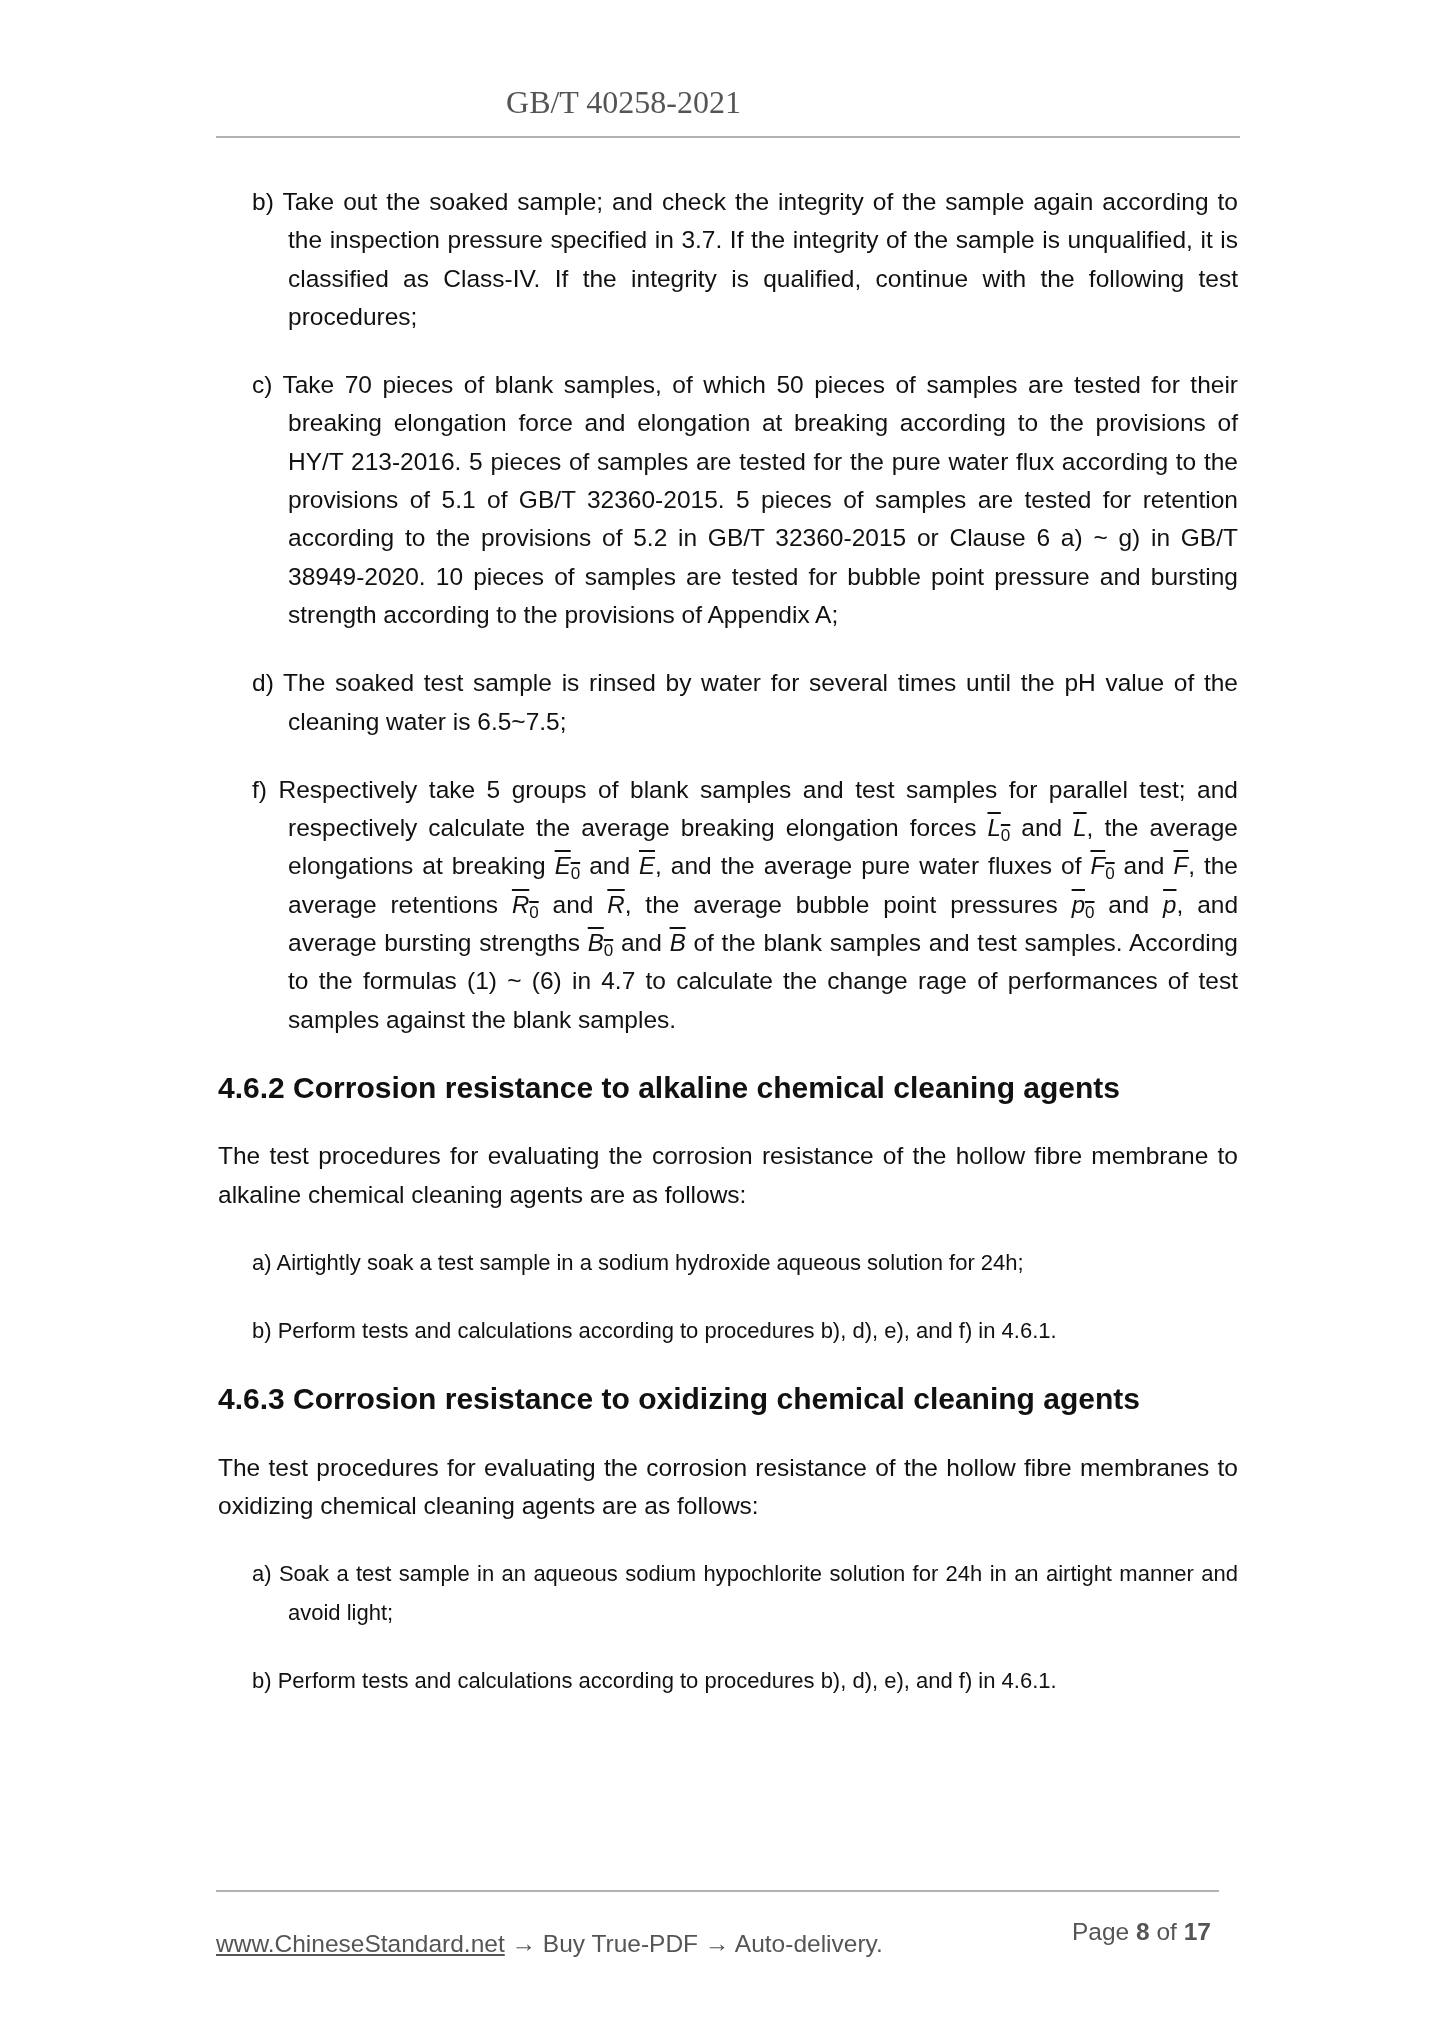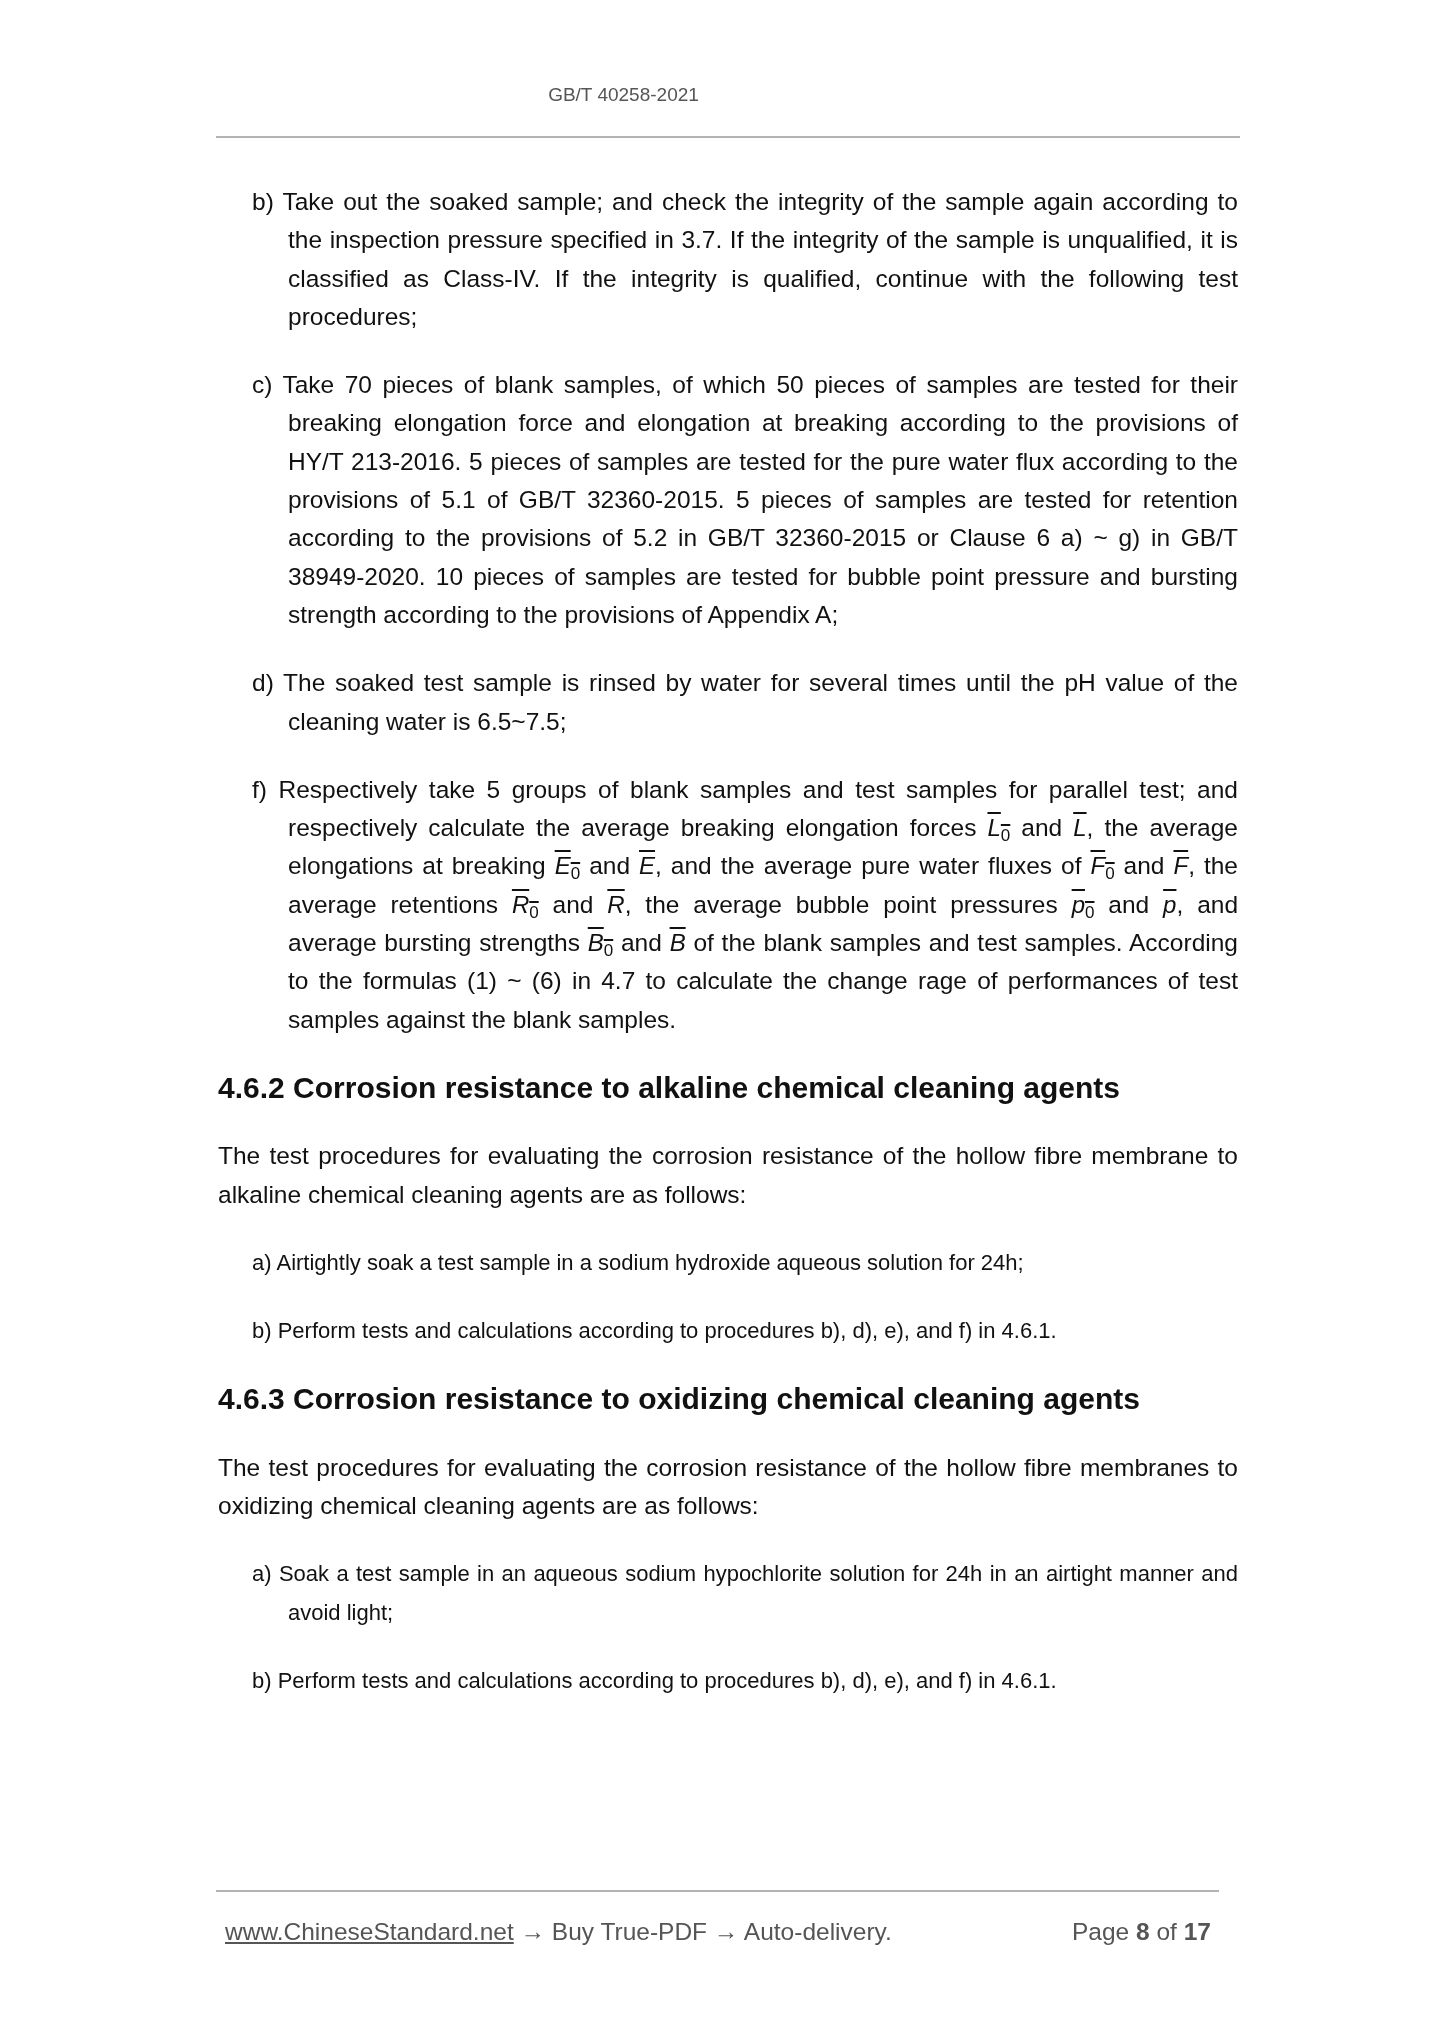--- a/index.html
+++ b/index.html
@@ -1,33 +1,33 @@
 <!DOCTYPE html>
 <html><head>
 <meta charset="utf-8">
 <style>
   html, body { margin: 0; padding: 0; background: #ffffff; }
   body { width: 1445px; height: 2044px; position: relative; overflow: hidden;
          font-family: "Liberation Sans", sans-serif; color: #111; }
   .hdr-title { position: absolute; left: 0; width: 1247px; top: 84px; text-align: center;
-               font-size: 19px; color: #555; }
+               font-size: 32px; color: #555; font-family: Liberation Serif, serif; }
   .hdr-rule { position: absolute; left: 216px; width: 1024px; top: 136px; height: 2px; background: #b3b3b3; }
   .content { position: absolute; left: 218px; width: 1020px; top: 183px; }
   .item { position: relative; font-size: 24.5px; line-height: 38.3px; text-align: justify;
           padding-left: 70px; text-indent: -36px; margin: 0 0 30px 0; }
   .para { font-size: 24.5px; line-height: 38.3px; text-align: justify; margin: 0 0 30px 0; }
   .heading { font-size: 30px; line-height: 38.3px; font-weight: bold; margin: 0 0 30px 0; }
   .sub { padding-left: 34px; font-size: 22px; line-height: 38.3px; margin: 0 0 30px 0; text-align: justify; }
   .sub.hang { padding-left: 70px; text-indent: -36px; }
   .m { font-family: Liberation Sans, sans-serif; font-style: italic; font-size: 24px; }
   .ov { text-decoration: overline; }
   .m sub { font-style: normal; font-size: 17px; vertical-align: -5px; line-height: 0; }
   .ftr-rule { position: absolute; left: 216px; width: 1003px; top: 1890px; height: 2px; background: #b3b3b3; }
   .ftr { position: absolute; left: 216px; width: 1003px; top: 1918px; font-size: 24.5px; color: #555; }
-  .ftr-left { position: absolute; left: 0; top: 0; white-space: nowrap; margin-left: 9px; }
+  .ftr-left { position: absolute; left: 0; top: 12px; white-space: nowrap; }
   .ftr-link { color: #555; text-decoration: underline; }
   .ftr-right { position: absolute; right: 8px; top: 0; white-space: nowrap; }
   .ftr-right b { font-weight: bold; }
 </style>
 </head>
 <body>
 
 <div class="hdr-title">GB/T 40258-2021</div>
 <div class="hdr-rule"></div>
 

